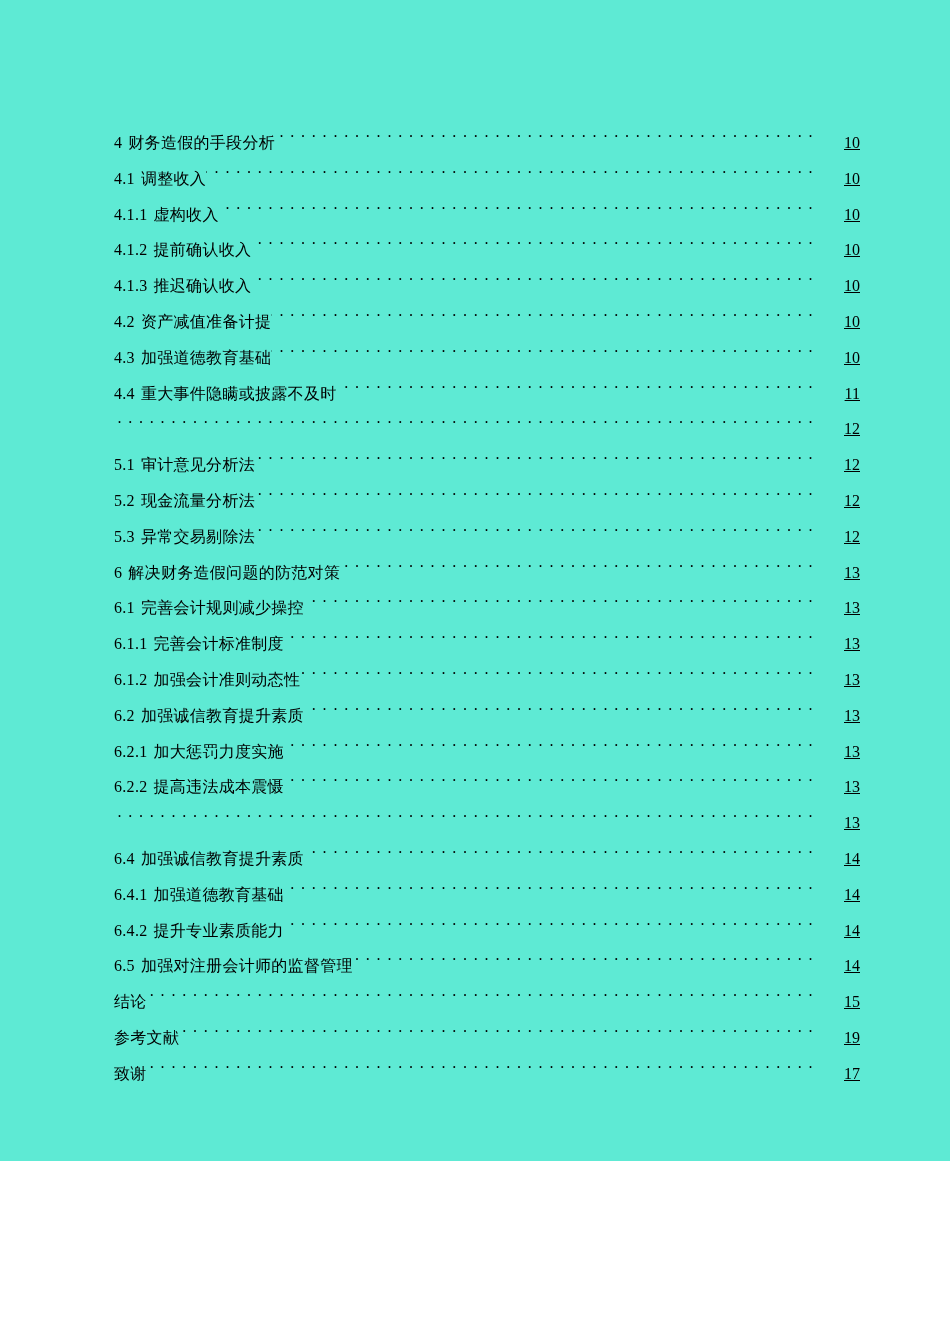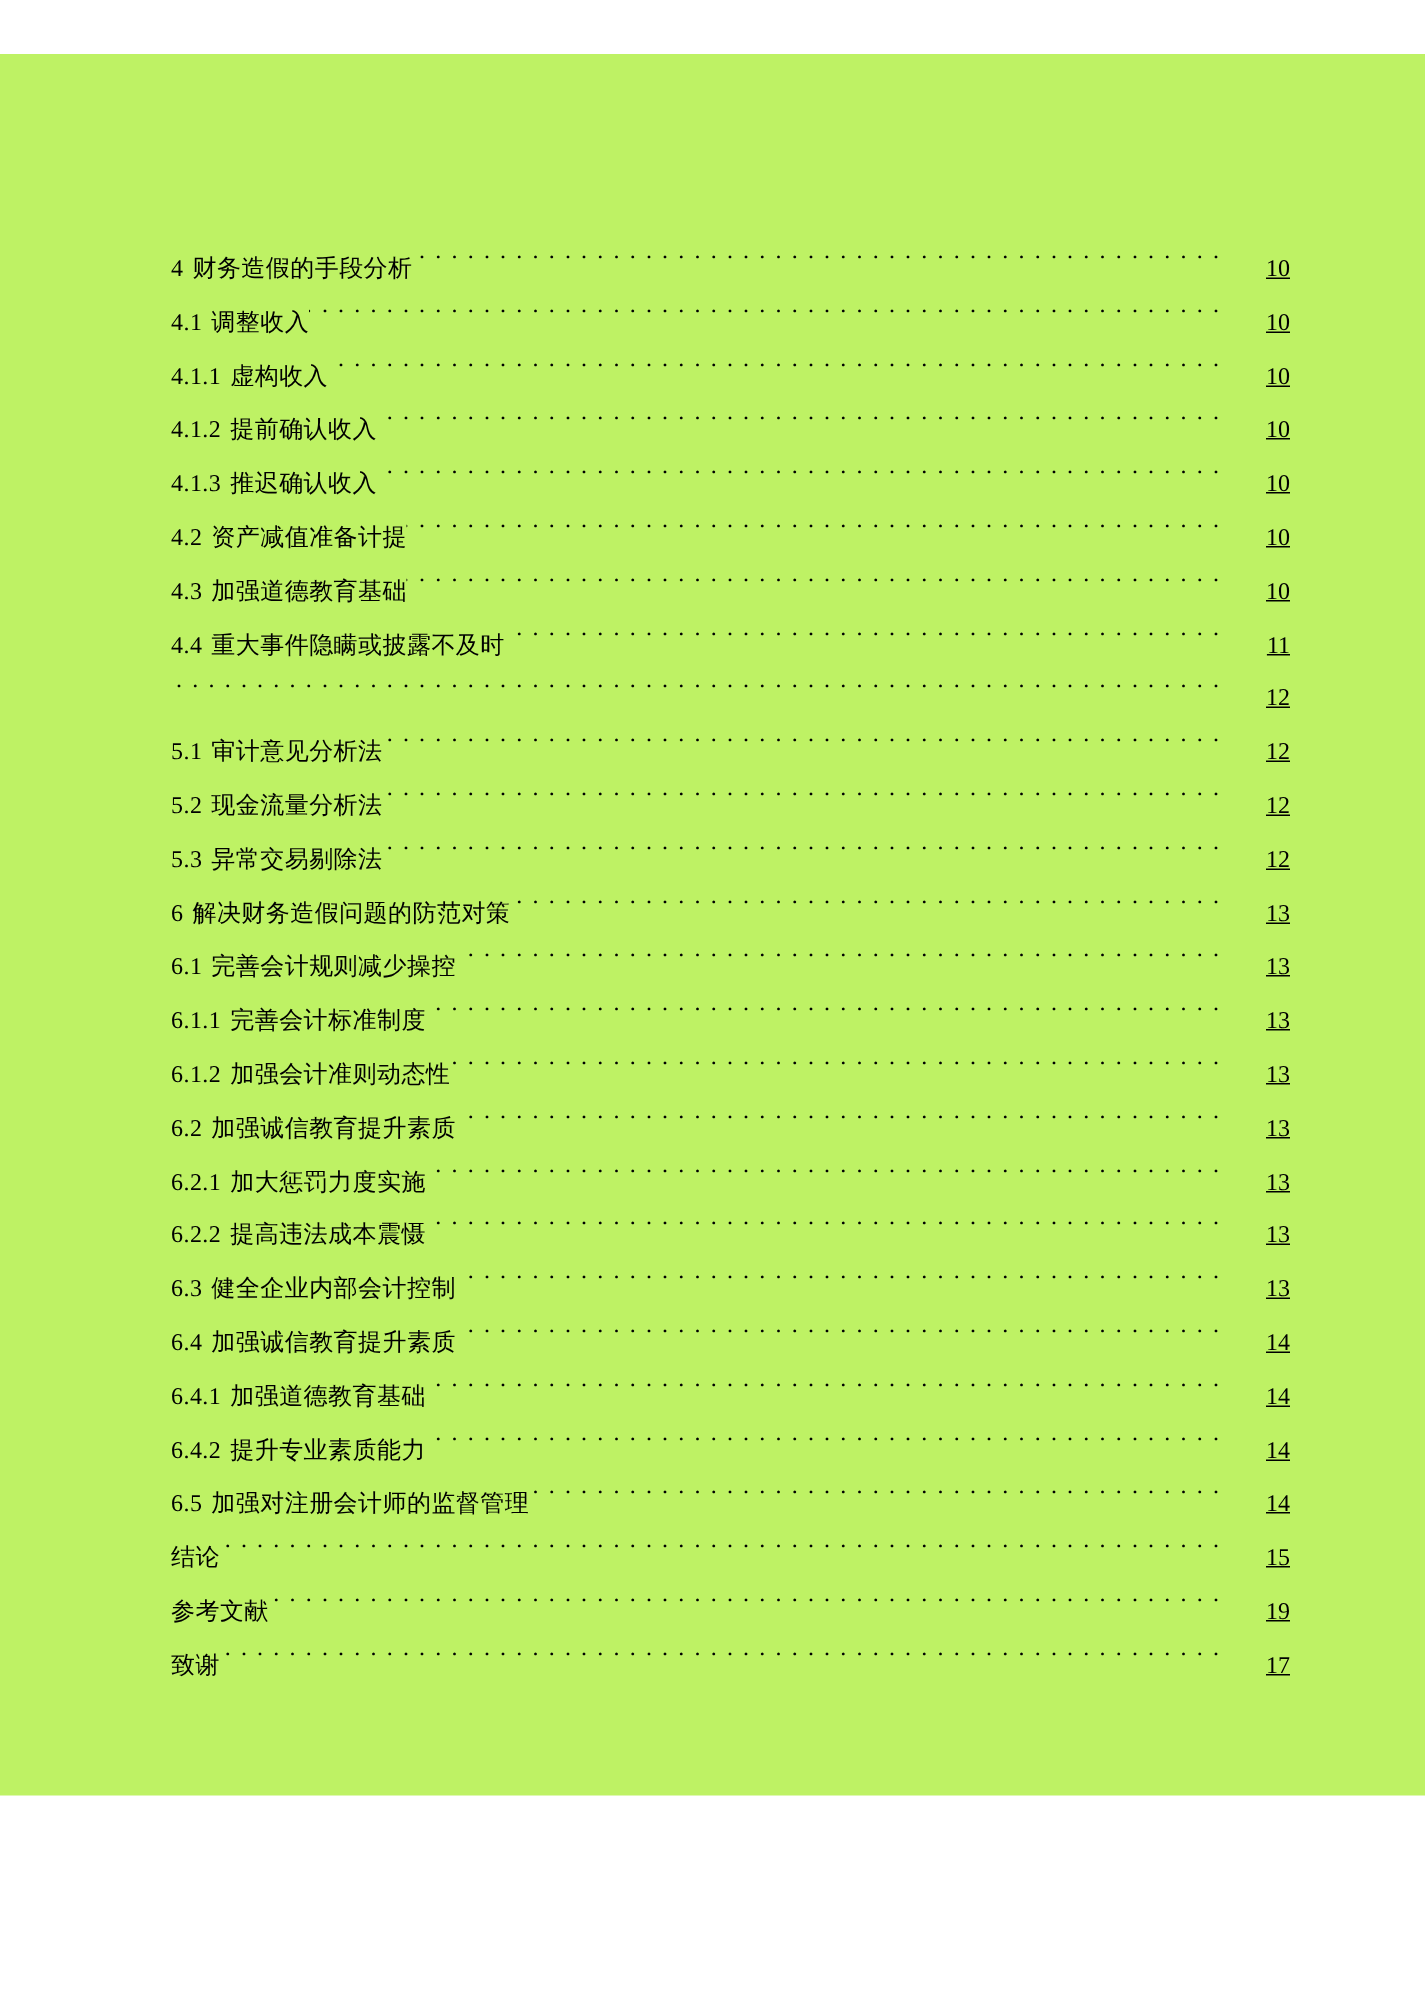--- a/index.html
+++ b/index.html
@@ -13,22 +13,21 @@
       position: relative;
       overflow: hidden;
       font-family: "Liberation Serif", "DejaVu Serif", serif;
       color: #000000;
     }
     .page {
       position: absolute;
       left: 0; top: 0;
       width: 950px;
       height: 1161px;
-      background: #bef264;
-      margin-top: 36px;
+      background: #5eead4;
     }
     .toc {
       position: absolute;
       left: 114px;
       top: 116px;
       width: 746px;
     }
     .toc-row {
       display: flex;
       align-items: baseline;
@@ -180,21 +179,20 @@
       <span class="toc-page">13</span>
     </div>
 
     <div class="toc-row">
       <span class="toc-label"><span class="toc-num">6.2.2</span><span>提高违法成本震慑</span></span>
       <span class="toc-leader"></span>
       <span class="toc-page">13</span>
     </div>
 
     <div class="toc-row">
-      <span class="toc-label"><span class="toc-num">6.3</span><span>健全企业内部会计控制</span></span>
       <span class="toc-leader"></span>
       <span class="toc-page">13</span>
     </div>
 
     <div class="toc-row">
       <span class="toc-label"><span class="toc-num">6.4</span><span>加强诚信教育提升素质</span></span>
       <span class="toc-leader"></span>
       <span class="toc-page">14</span>
     </div>
 

